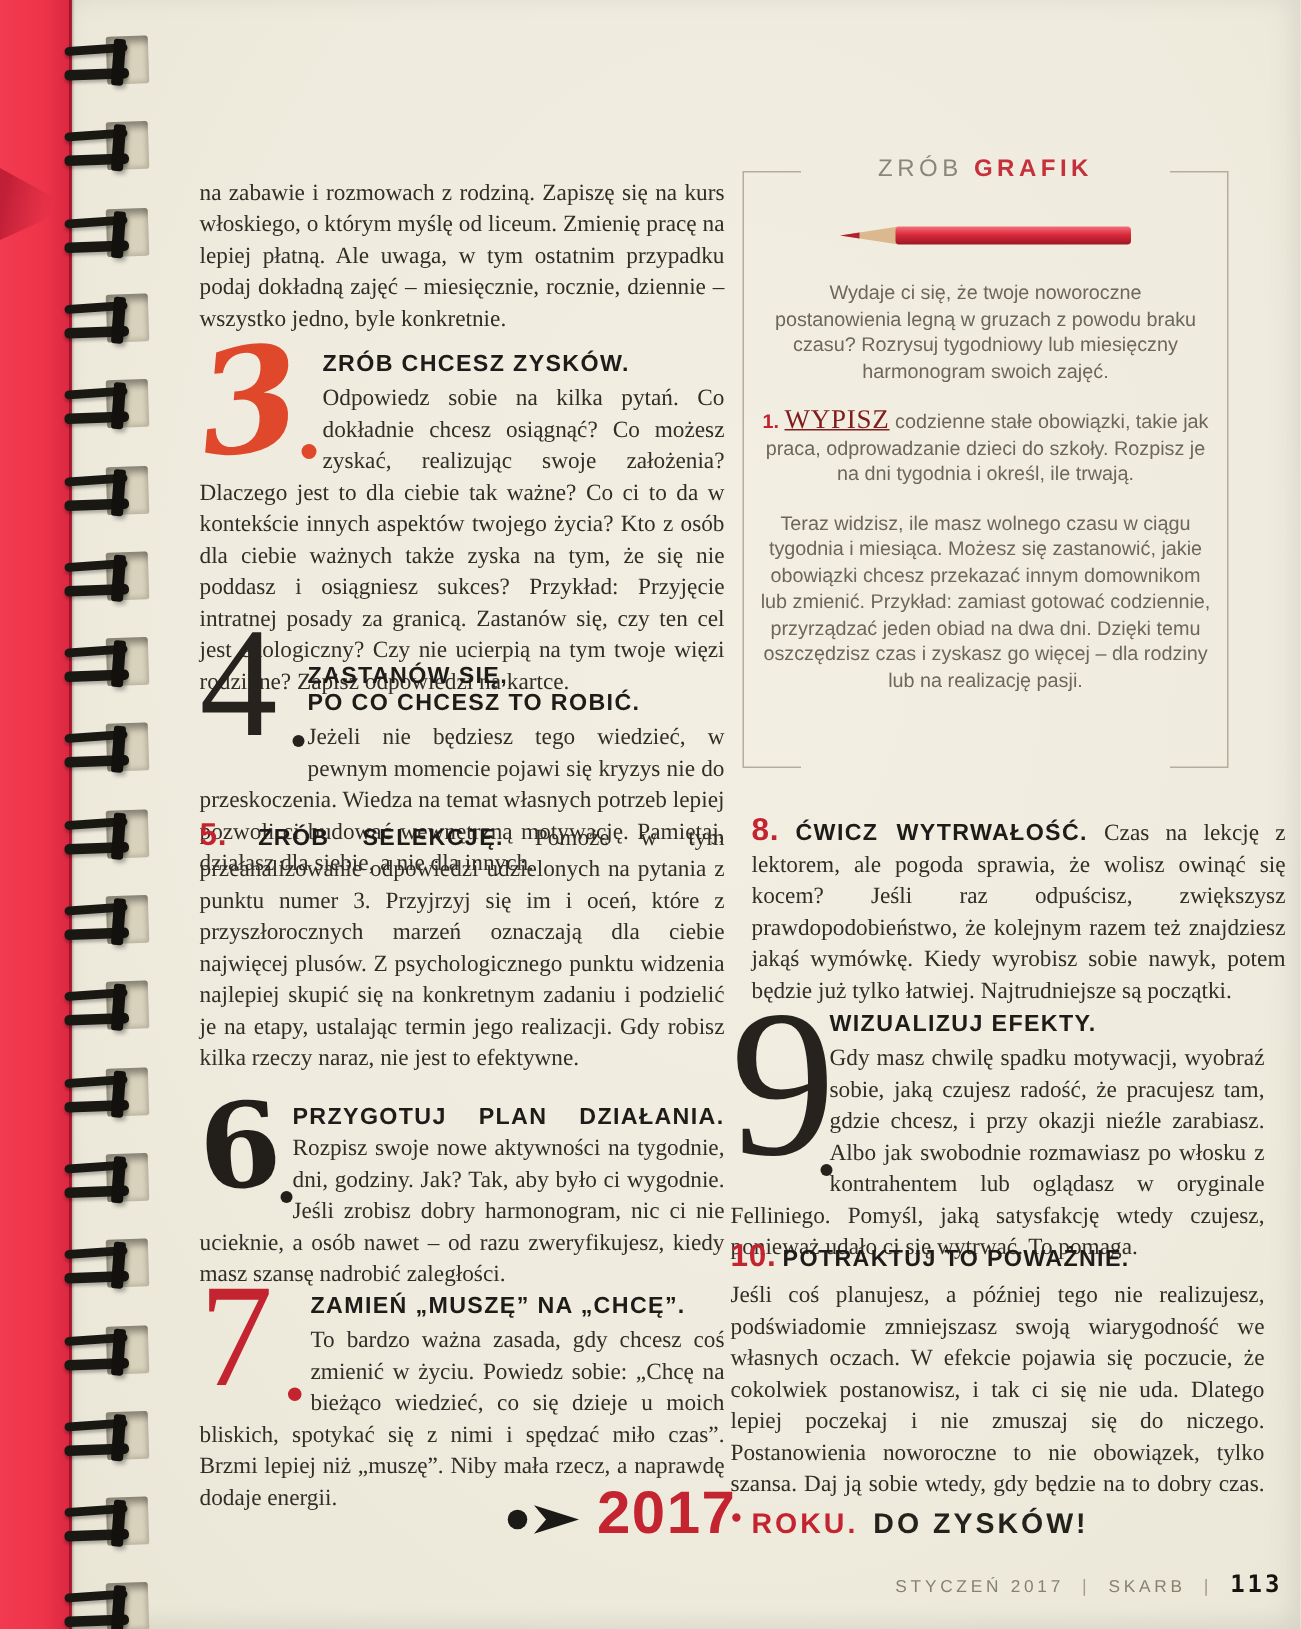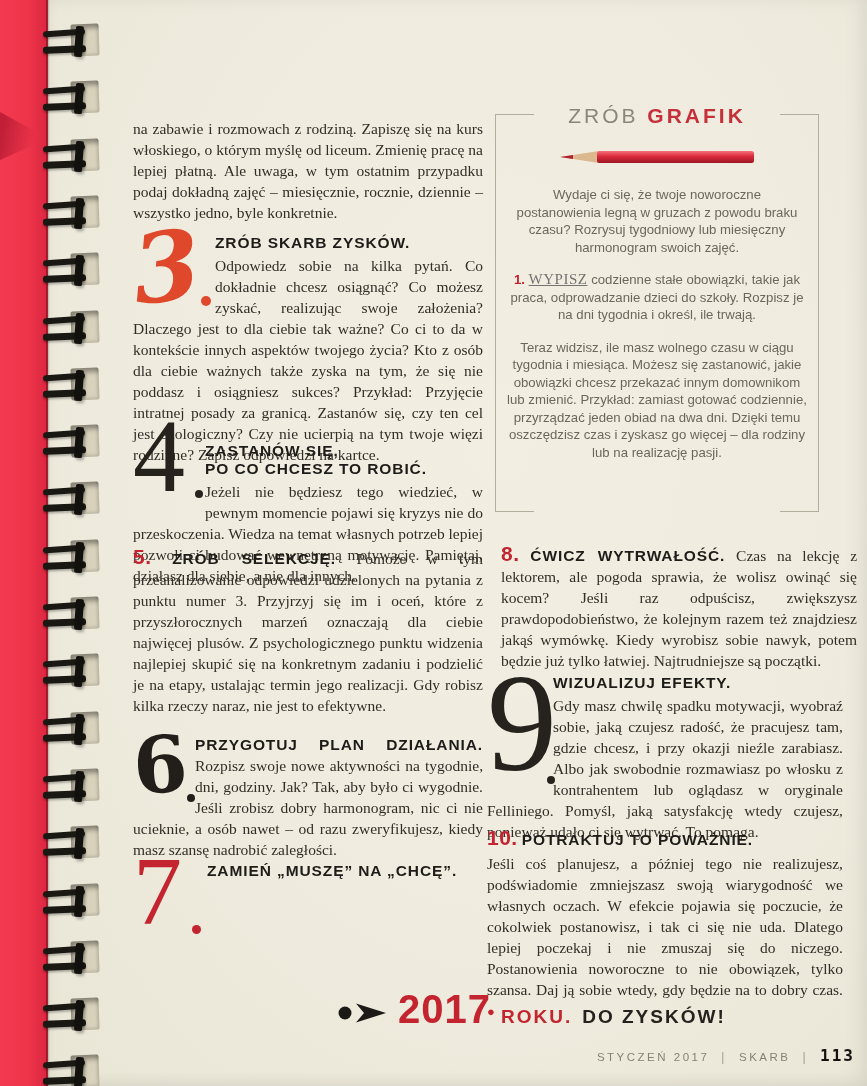--- a/index.html
+++ b/index.html
@@ -67,33 +67,33 @@
   .grafik-box{
     position:absolute;left:8px;top:14px;width:324px;height:398px;
     border-left:1px solid #b3ad9c;border-right:1px solid #b3ad9c;
     box-sizing:border-box;
   }
   .grafik-box .stub{position:absolute;height:1px;width:38px;background:#b3ad9c;}
   .stub.tl{left:0;top:0;} .stub.tr{right:0;top:0;}
   .stub.bl{left:0;bottom:0;} .stub.br{right:0;bottom:0;}
   .grafik-title{
     position:absolute;top:-10px;left:0;width:100%;text-align:center;
-    font-family:"Liberation Sans",sans-serif;font-size:21px;letter-spacing:3px;font-weight:bold;
+    font-family:"Liberation Sans",sans-serif;font-size:16px;letter-spacing:3px;font-weight:bold;
   }
   .grafik-title .t1{color:#8b867a;font-weight:normal;}
   .grafik-title .t2{color:#c5303a;}
   .pencil-wrap{margin:34px auto 0;width:200px;height:18px;}
   .boxtext{
     font-family:"Liberation Sans",sans-serif;font-size:13.2px;line-height:17.5px;
     color:#6c675a;text-align:center;
   }
   .box-intro{margin:20px 14px 15px;}
   .box-item{margin:13px 12px 0;}
   .box-item .inum{color:#c4242f;font-weight:bold;}
-  .box-item .uword{font-family:"Liberation Serif",serif;color:#737373;text-decoration:underline;letter-spacing:.5px;font-size:15px;}
+  .box-item .uword{font-family:"Liberation Serif",serif;color:#7f1d1d;text-decoration:underline;letter-spacing:.5px;font-size:18px;}
   .box-outro{margin:15px 8px 0;}
 
   
   .sec{position:absolute;left:0;}
   .inline-dot{color:#c4242f;font-size:13px;}
 
   
   .banner{
     position:absolute;left:338px;top:991px;width:520px;z-index:6;
     display:flex;align-items:baseline;gap:10px;
@@ -237,21 +237,21 @@
 
 <div class="col-left" style="top:0;height:1086px;">
 
   <p class="serif sec" style="top:118px;width:350px;margin:0;">na zabawie i rozmowach z rodziną. Zapiszę się na kurs włoskiego, o którym myślę od liceum. Zmienię pracę na lepiej płatną. Ale uwaga, w tym ostatnim przypadku podaj dokładną zajęć – miesięcznie, rocznie, dziennie – wszystko jedno, byle konkretnie.</p>
 
   <div class="sec" style="top:228px;width:350px;">
     <div class="numfloat n3" style="width:82px;height:88px;">
       <span class="glyph">3</span>
       <span class="numdot" style="right:4px;bottom:10px;width:10px;height:10px;background:#e0482c;"></span>
     </div>
-    <div class="head" style="padding-top:6px;">ZRÓB SKARB ZYSKÓW.</div>
+    <div class="head" style="padding-top:6px;">ZRÓB CHCESZ ZYSKÓW.</div>
     <p class="serif" style="margin:3px 0 0;">Odpowiedz sobie na kilka pytań. Co dokładnie chcesz osiągnąć? Co możesz zyskać, realizując swoje założenia? Dlaczego jest to dla ciebie tak ważne? Co ci to da w kontekście innych aspektów twojego życia? Kto z osób dla ciebie ważnych także zyska na tym, że się nie poddasz i osiągniesz sukces? Przykład: Przyjęcie intratnej posady za granicą. Zastanów się, czy ten cel jest ekologiczny? Czy nie ucierpią na tym twoje więzi rodzinne? Zapisz odpowiedzi na kartce.</p>
   </div>
 
   <div class="sec" style="top:414px;width:350px;">
     <div class="numfloat n4" style="width:72px;height:92px;">
       <span class="glyph">4</span>
       <span class="numdot" style="right:2px;bottom:8px;width:8px;height:8px;background:#26231e;"></span>
     </div>
     <div class="head" style="padding-top:28px;">ZASTANÓW SIĘ,</div>
     <div class="head">PO CO CHCESZ TO ROBIĆ.</div>
@@ -276,20 +276,21 @@
       <span>Rozpisz swoje nowe aktywności na tygodnie, dni, godziny. Jak? Tak, aby było ci wygodnie. Jeśli zrobisz dobry harmonogram, nic ci nie ucieknie, a osób nawet – od razu zweryfikujesz, kiedy masz szansę nadrobić zaległości.</span>
     </p>
   </div>
 
   <div class="sec" style="top:852px;width:350px;">
     <div class="numfloat n7" style="width:74px;height:86px;">
       <span class="glyph">7</span>
       <span class="numdot" style="right:6px;bottom:4px;width:9px;height:9px;background:#c4242f;"></span>
     </div>
     <div class="head" style="padding-top:10px;">ZAMIEŃ „MUSZĘ” NA „CHCĘ”.</div>
+    <p class="serif" style="margin:3px 0 0;">To bardzo ważna zasada, gdy chcesz coś zmienić w życiu. Powiedz sobie: „Chcę na bieżąco wiedzieć, co się dzieje u moich bliskich, spotykać się z nimi i spędzać miło czas”. Brzmi lepiej niż „muszę”. Niby mała rzecz, a naprawdę dodaje energii.</p>
   </div>
 </div>
 
 <div class="col-right" style="top:0;height:1086px;">
 
   <div class="sec" style="top:100px;width:356px;height:430px;">
     <div class="grafik-box">
       <span class="stub tl"></span>
       <span class="stub tr"></span>
       <span class="stub bl"></span>

